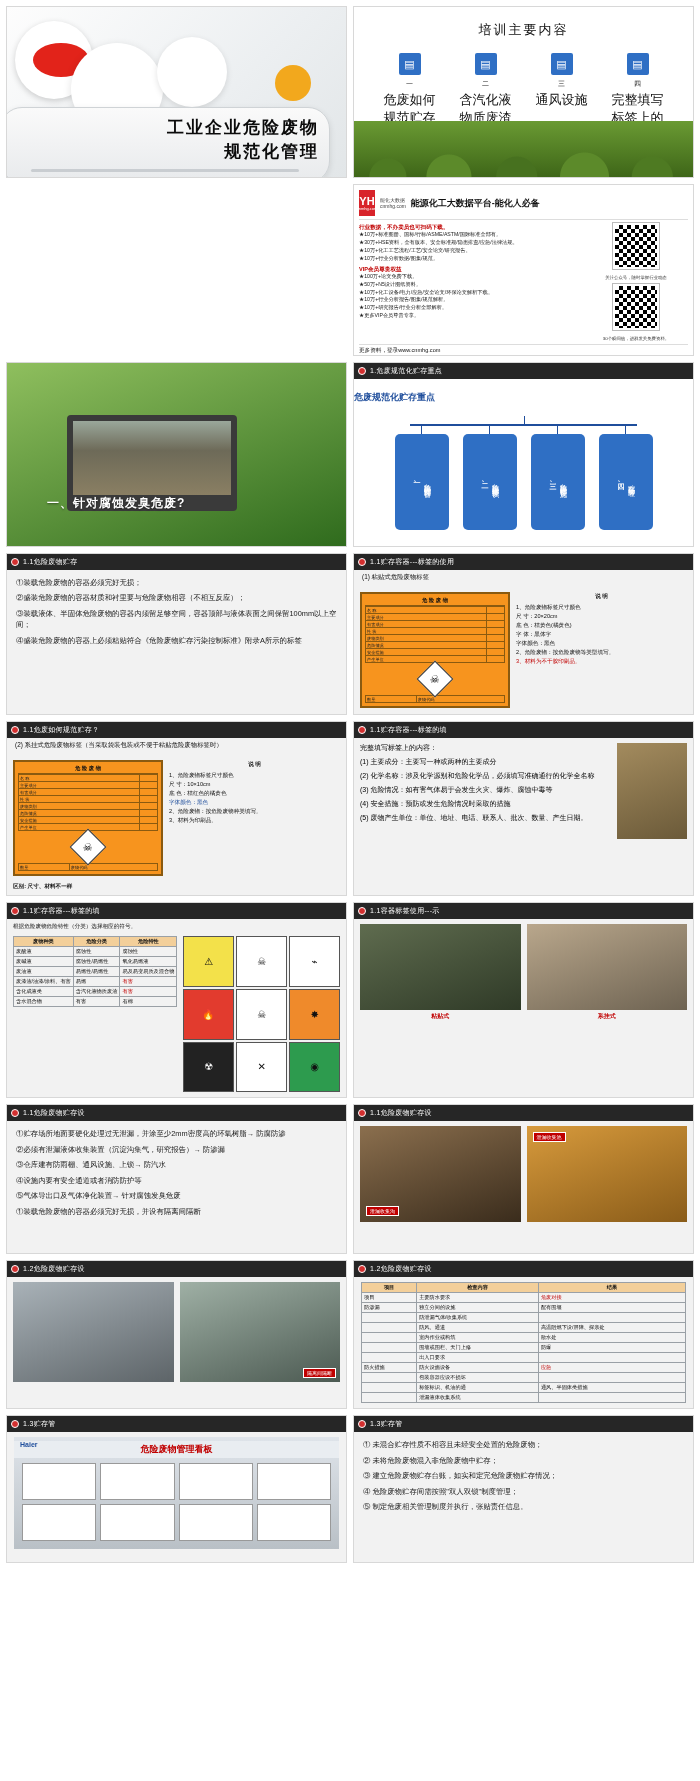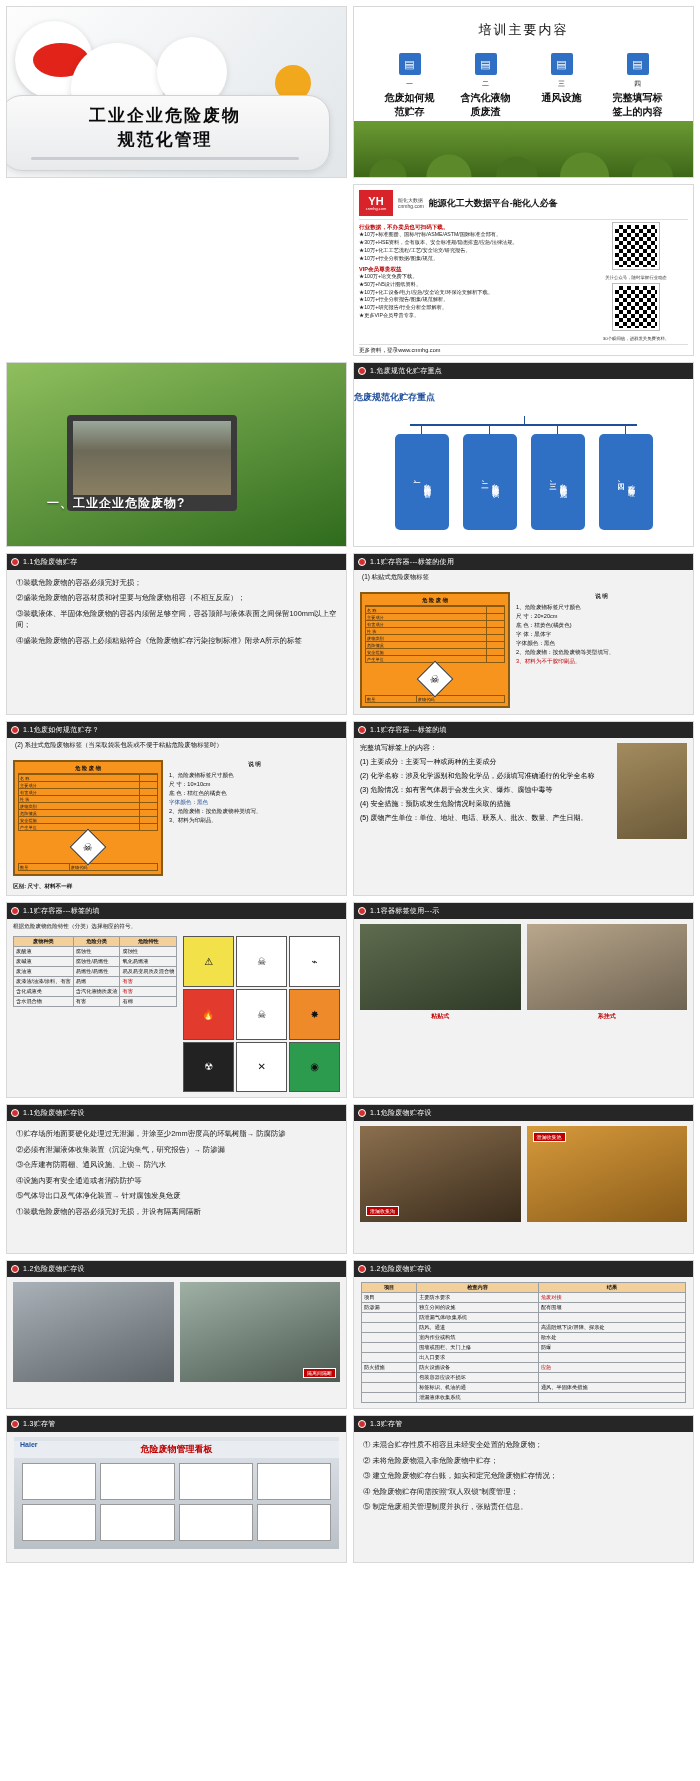--- a/index.html
+++ b/index.html
@@ -61,27 +61,27 @@
     background: linear-gradient(135deg,#fdfdfd 0%,#eceff1 60%,#e2e6e8 100%);
   }
   .circ { position: absolute; border-radius: 50%; }
   .c-ring1 { left: 8px; top: 14px; width: 78px; height: 78px; background: #fff; box-shadow: 0 2px 6px rgba(0,0,0,.18); }
   .c-red { left: 26px; top: 36px; width: 56px; height: 34px; background: #e2231a; border-radius: 50%; }
   .c-ring2 { left: 64px; top: 36px; width: 92px; height: 92px; background: #fff; box-shadow: 0 2px 8px rgba(0,0,0,.12); }
   .c-gray { left: 150px; top: 30px; width: 70px; height: 70px; background: #fff; box-shadow: 0 2px 6px rgba(0,0,0,.12); }
   .c-orange { left: 268px; top: 58px; width: 36px; height: 36px; background: #f2a81d; }
   .title-plate {
     position: absolute;
-    right: 16px; top: 88px;
+    right: 16px; top: 100px;
     width: 330px;
     background: linear-gradient(180deg,#fafafa,#e8eaec);
     border: 1px solid #cfd3d6;
     border-radius: 22px;
     padding: 8px 10px 10px 10px;
-    text-align: center;
+    text-align: right;
     box-shadow: 0 2px 6px rgba(0,0,0,.10);
   }
   .title-plate .t1 {
     font-size: 17px; font-weight: bold; color: #0b0b0b; letter-spacing: 2px;
   }
   .title-plate .t2 {
     font-size: 17px; font-weight: bold; color: #0b0b0b; letter-spacing: 2px; margin-top: 1px;
   }
   .title-plate .bar { height: 3px; background: #c9cdd1; margin: 6px 20px 0 20px; border-radius: 2px; }
 
@@ -109,27 +109,27 @@
     display: flex; justify-content: center; gap: 18px;
   }
   .toc-item { width: 58px; text-align: center; }
   .toc-ic {
     width: 22px; height: 22px; margin: 0 auto 4px auto;
     background: #2f6fc4; border-radius: 2px;
     display: flex; align-items: center; justify-content: center;
     color: #fff; font-size: 11px;
   }
   .toc-num { font-size: 7px; color: #222; }
-  .toc-lbl { font-size: 10px; color: #111; font-weight: bold; line-height: 1.35; margin-top: 2px; }
+  .toc-lbl { font-size: 13px; color: #111; font-weight: normal; line-height: 1.35; margin-top: 2px; }
 
   
   .s-ad { height: 172px; background: #ffffff; padding: 5px; }
   .ad-top { display: flex; align-items: center; gap: 5px; border-bottom: 1px solid #ddd; padding-bottom: 3px;}
   .ad-logo {
-    width: 34px; height: 26px; background: #d8232a; color: #fff;
+    width: 16px; height: 26px; background: #d8232a; color: #fff;
     font-size: 11px; font-weight: bold; display: flex; align-items: center; justify-content: center;
     flex-direction: column; line-height: 1;
   }
   .ad-logo span.sub { font-size: 4px; font-weight: normal; }
   .ad-logo-txt { font-size: 5px; color: #444; line-height: 1.2; }
   .ad-head { font-size: 9px; font-weight: bold; color: #111; }
   .ad-body { display: flex; gap: 4px; margin-top: 3px; }
   .ad-left { flex: 1 1 auto; font-size: 5.2px; line-height: 1.5; color: #222; }
   .ad-left .sec { color: #c00000; font-weight: bold; font-size: 5.6px; }
   .ad-left .row { color: #222; }
@@ -313,21 +313,21 @@
         </div>
       </div>
       <div class="ad-foot">更多资料，登录www.cnmhg.com</div>
     </div>
 
     <div class="slide s-ch1">
       <div class="ch1-mon">
         <div class="scr"></div>
         <div class="stand"></div>
       </div>
-      <div class="ch1-cap">一、工业企业危险废物?</div>
+      <div class="ch1-cap">一、针对腐蚀发臭危废?</div>
     </div>
 
     <div class="slide s-key">
       <div class="hdr">
         <span class="dot"></span>
         <span>1.危废规范化贮存重点</span>
       </div>
       <div class="key-title">危废规范化贮存重点</div>
       <div class="key-wrap">
         <div class="key-stem"></div>

